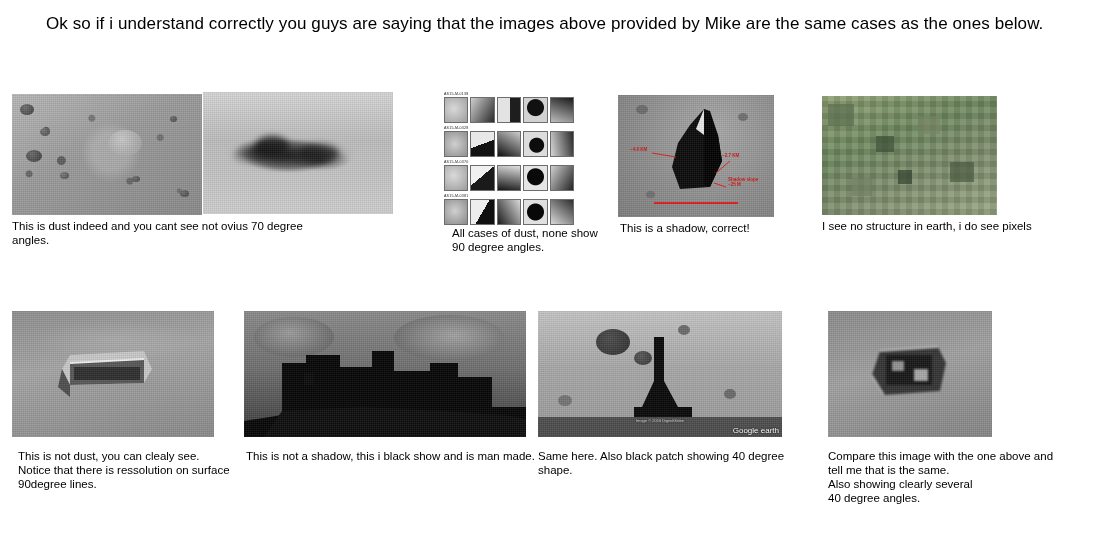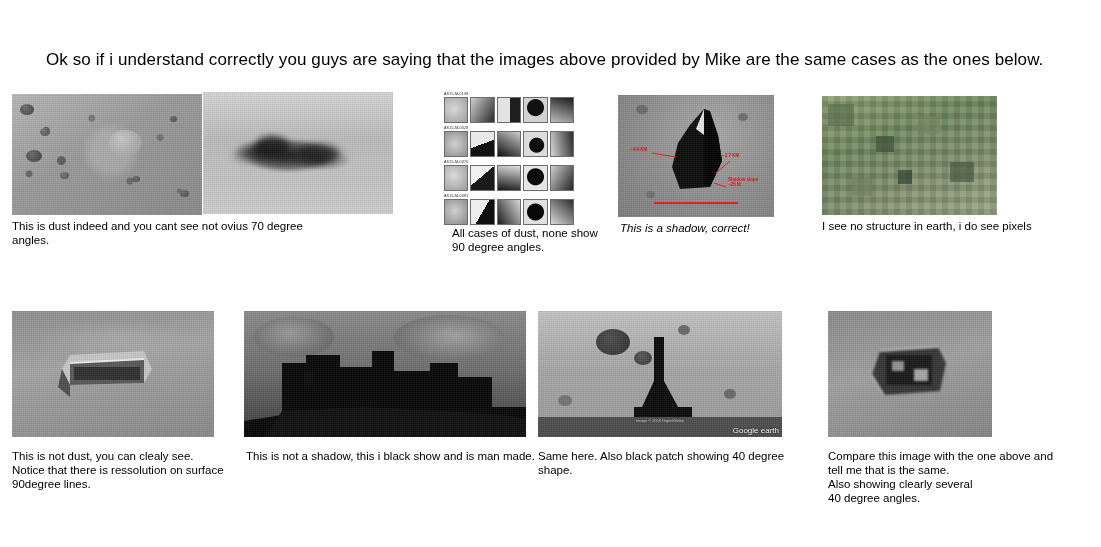--- a/index.html
+++ b/index.html
@@ -16,21 +16,20 @@
     overflow: hidden;
   }
   .headline {
     position: absolute;
     left: 46px;
     top: 14px;
     font-size: 17px;
     letter-spacing: 0.1px;
     white-space: nowrap;
     color: #000;
-    margin-top: 36px;
   }
   .cell { position: absolute; }
   .cap {
     position: absolute;
     font-size: 11.5px;
     line-height: 14px;
     color: #000;
     white-space: pre-line;
   }
   .imgbox {
@@ -193,21 +192,21 @@
     <div class="redtext" style="position:absolute; left:110px; top:82px; white-space:pre-line; line-height:5px;">Shadow slope
 ~25 M</div>
     <svg width="156" height="122" style="position:absolute; left:0; top:0;">
       <line x1="34" y1="58" x2="58" y2="62" stroke="#e01b1b" stroke-width="1"></line>
       <line x1="112" y1="66" x2="98" y2="78" stroke="#e01b1b" stroke-width="1"></line>
       <line x1="108" y1="92" x2="96" y2="88" stroke="#e01b1b" stroke-width="1"></line>
       <line x1="36" y1="108" x2="120" y2="108" stroke="#e01b1b" stroke-width="2"></line>
     </svg>
     <div class="noise"></div>
   </div>
-  <div class="cap" style="left:620px; top:221px; width:190px;font-style:italic;">This is a shadow, correct!</div>
+  <div class="cap" style="left:620px; top:221px; width:190px;">This is a shadow, correct!</div>
 </div>
 
 <div class="cell">
   <div class="imgbox" style="left:822px; top:96px; width:175px; height:119px;
               background:
                 repeating-linear-gradient(0deg, rgba(0,0,0,.07) 0 6px, rgba(255,255,255,.05) 6px 12px),
                 repeating-linear-gradient(90deg, rgba(0,0,0,.07) 0 6px, rgba(255,255,255,.05) 6px 12px),
                 linear-gradient(160deg, #8fa074 0%, #6f8a60 35%, #7d8d6c 60%, #99a583 100%);">
     <div style="position:absolute; left:6px; top:8px; width:26px; height:22px; background:rgba(90,110,80,.7);"></div>
     <div style="position:absolute; left:54px; top:40px; width:18px; height:16px; background:rgba(60,78,56,.7);"></div>
@@ -227,21 +226,21 @@
     <svg width="202" height="126" style="position:absolute; left:0; top:0;">
       <polygon points="58,44 132,40 140,58 132,72 58,74 50,58" fill="#cfcfcf" opacity=".85"></polygon>
       <polygon points="58,52 132,48 132,72 58,74" fill="#4a4a4a" opacity=".9"></polygon>
       <rect x="62" y="56" width="66" height="13" fill="#2d2d2d"></rect>
       <polygon points="50,58 58,74 58,86 46,76" fill="#3a3a3a" opacity=".8"></polygon>
       <line x1="58" y1="52" x2="132" y2="48" stroke="#efefef" stroke-width="2"></line>
     </svg>
     <div style="position:absolute; inset:0; filter:blur(.5px);"></div>
     <div class="noise"></div>
   </div>
-  <div class="cap" style="left:12px; top:449px; width:230px;">This is not dust,  you can clealy see.
+  <div class="cap" style="left:18px; top:449px; width:230px;">This is not dust,  you can clealy see.
 Notice that there is ressolution on surface
 90degree lines.</div>
 </div>
 
 <div class="cell">
   <div class="imgbox" style="left:244px; top:311px; width:282px; height:126px;
               background:linear-gradient(180deg,#8a8a8a 0%, #6f6f6f 45%, #3a3a3a 100%);">
     <div style="position:absolute; left:10px; top:6px; width:80px; height:40px; border-radius:50%;
                 background:radial-gradient(ellipse at 45% 40%, #9b9b9b, #6d6d6d 70%);"></div>
     <div style="position:absolute; left:150px; top:4px; width:110px; height:46px; border-radius:50%;

